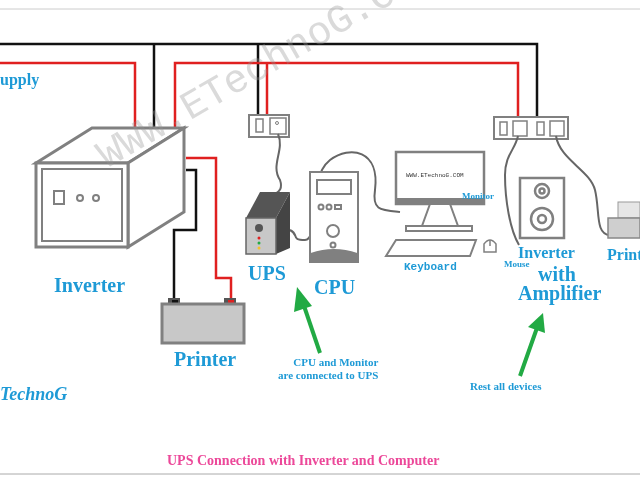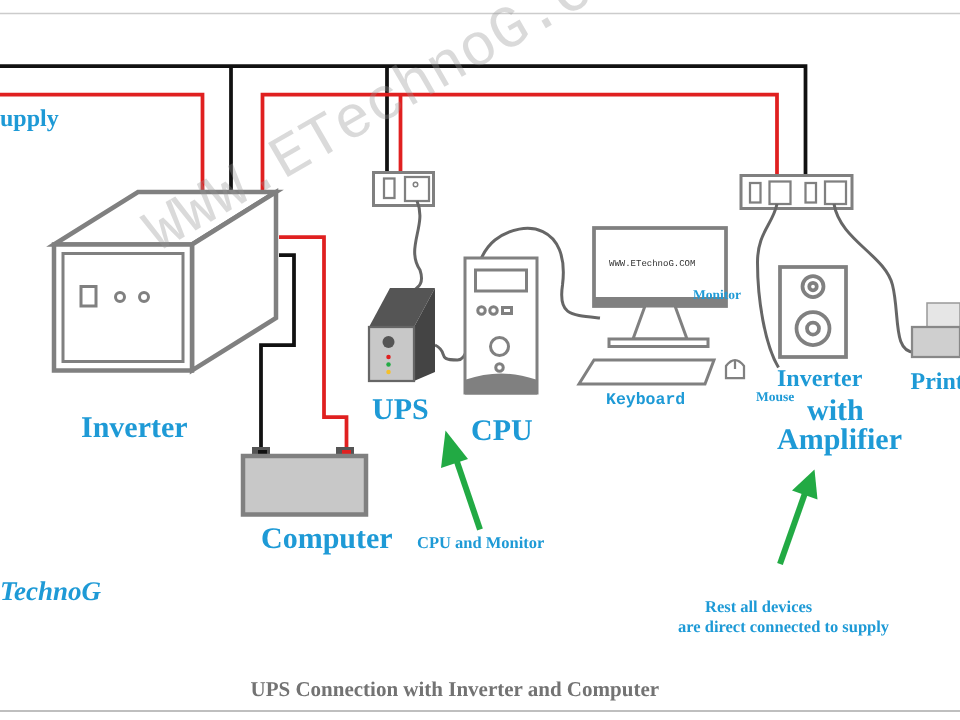--- a/index.html
+++ b/index.html
@@ -3,21 +3,21 @@
 <meta charset="utf-8">
 <style>
   html, body { margin: 0; padding: 0; background: #ffffff; }
   body { width: 640px; height: 480px; position: relative; overflow: hidden; font-family: "DejaVu Serif", "Liberation Serif", serif; }
   svg { position: absolute; left: 0; top: 0; }
   .lbl { position: absolute; color: #1e9ad6; font-family: "Liberation Serif", serif; font-weight: bold; white-space: nowrap; }
   .lbl-big { font-size: 20px; }
   .lbl-small { font-size: 11px; }
   .lbl-tiny { font-size: 9px; }
   .note { position: absolute; color: #1e9ad6; font-family: "Liberation Serif", serif; font-weight: bold; font-size: 11px; line-height: 13px; text-align: right; white-space: nowrap; }
-  .caption { position: absolute; color: #737373; font-family: "Liberation Serif", serif; font-weight: bold; font-size: 14px; white-space: nowrap; }
+  .caption { position: absolute; color: #ec4899; font-family: "Liberation Serif", serif; font-weight: bold; font-size: 14px; white-space: nowrap; }
   .watermark { position: absolute; left: 90px; top: 140px; color: rgba(150,150,150,0.35); font-family: "Liberation Mono", monospace; font-size: 40px; transform: rotate(-30deg); transform-origin: left top; white-space: nowrap; }
   .monitor-text { position: absolute; font-family: "Liberation Mono", monospace; font-size: 6px; color: #333; white-space: nowrap; }
 </style>
 </head>
 <body>
 
 <svg width="640" height="480" viewBox="0 0 640 480">
 
   <line x1="0" y1="9" x2="640" y2="9" stroke="#cccccc" stroke-width="1"></line>
   <line x1="0" y1="474" x2="640" y2="474" stroke="#aaaaaa" stroke-width="1"></line>
@@ -132,34 +132,34 @@
     <line x1="520" y1="376" x2="538" y2="325" stroke="#22aa44" stroke-width="4"></line>
     <polygon points="543,313 528,327 545,333" fill="#22aa44"></polygon>
   </g>
 </svg>
 
 <div class="watermark">WWW.ETechnoG.COM</div>
 <div class="monitor-text" style="left:406px; top:172px;">WWW.ETechnoG.COM</div>
 
 <div class="lbl" style="left:0px; top:71px; font-size:16px;">upply</div>
 <div class="lbl lbl-big" style="left:54px; top:243px;margin-top:31px;">Inverter</div>
-<div class="lbl lbl-big" style="left:174px; top:348px;">Computer</div>
+<div class="lbl lbl-big" style="left:174px; top:348px;">Printer</div>
 <div class="lbl lbl-big" style="left:248px; top:262px;">UPS</div>
 <div class="lbl lbl-big" style="left:314px; top:276px;">CPU</div>
 <div class="lbl lbl-tiny" style="left:462px; top:191px;">Monitor</div>
 <div class="lbl lbl-small" style="left:404px; top:261px;font-family:Liberation Mono, monospace;">Keyboard</div>
 <div class="lbl lbl-tiny" style="left:456px; top:259px;margin-left:48px;">Mouse</div>
 <div class="lbl" style="left:518px; top:244px; font-size:16px;">Inverter</div>
 <div class="lbl" style="left:538px; top:263px; font-size:20px;">with</div>
 <div class="lbl" style="left:518px; top:282px; font-size:20px;">Amplifier</div>
 <div class="lbl" style="left:607px; top:246px; font-size:16px;">Print</div>
 <div class="lbl" style="left:0px; top:384px; font-size:18px; font-style:italic;">TechnoG</div>
 
 <div class="note" style="left:278px; top:356px;">
   <div>CPU and Monitor</div>
+  <div>are connected to UPS</div>
 </div>
 
 <div class="note" style="left:452px; top:380px; text-align:left;">
-  <div style="padding-left:18px;margin-top:19px;">Rest all devices</div>
-  <div>are direct connected to supply</div>
+  <div style="padding-left:18px;">Rest all devices</div>
 </div>
 
 <div class="caption" style="left:167px; top:453px;">UPS Connection with Inverter and Computer</div>
 
 </body></html>

